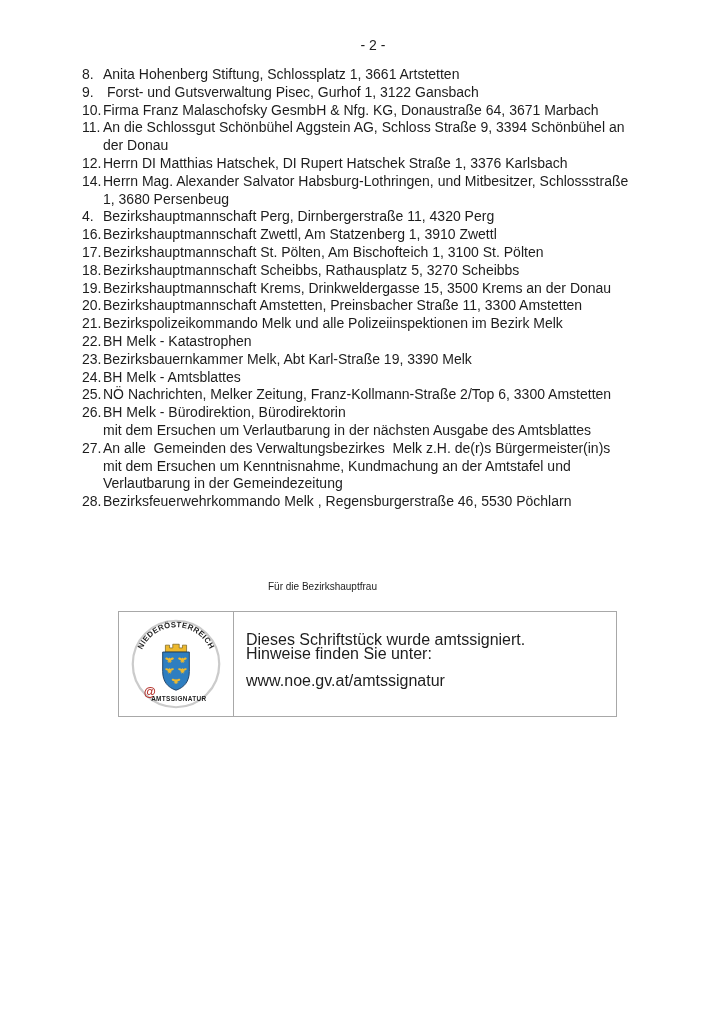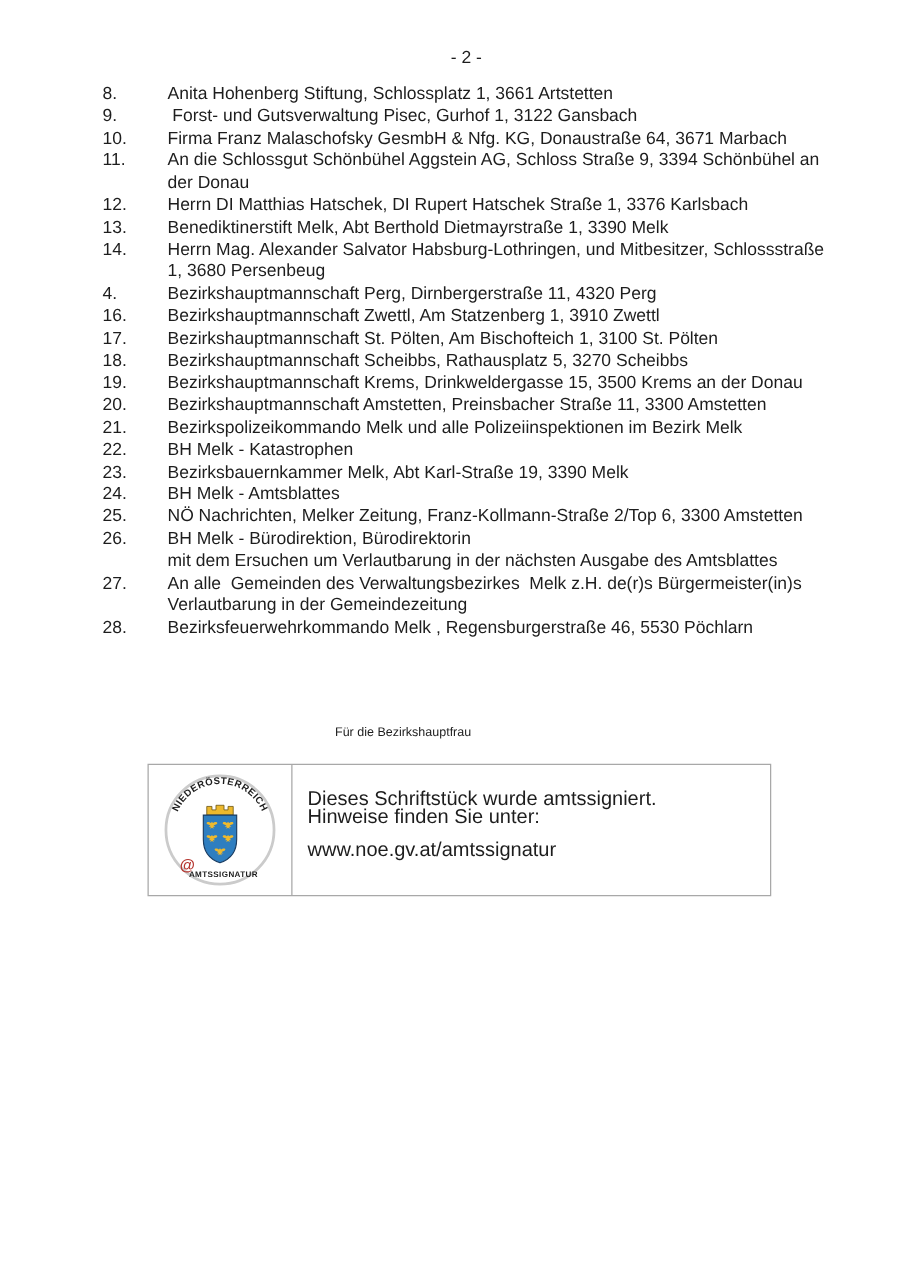--- a/index.html
+++ b/index.html
@@ -16,21 +16,21 @@
     transform:translateX(-50%);
     font-size:14px; white-space:pre;
   }
   .recipients {
     position:absolute; left:82px; top:66px; width:590px;
     font-size:14px; line-height:17.8px;
   }
   .item { display:flex; }
   .item .num { width:21px; flex:0 0 21px; white-space:pre; }
   .item .lines { flex:1; }
-  .item .line { white-space:pre;margin-left:31px; }
+  .item .line { white-space:pre; }
   .signature {
     position:absolute; left:268px; top:578px;
     font-size:10px; line-height:18px;
   }
   .signature .sig-name { margin-top:19px; white-space:pre; }
   .amtsbox {
     position:absolute; left:118px; top:611px;
     width:497px; height:104px;
     border:1px solid #a8a8a8;
     display:flex;
@@ -81,26 +81,20 @@
           <div class="line">der Donau</div>
         </div>
       </div>
       <div class="item">
         <span class="num">12.</span>
         <div class="lines">
           <div class="line">Herrn DI Matthias Hatschek, DI Rupert Hatschek Straße 1, 3376 Karlsbach</div>
         </div>
       </div>
       <div class="item">
-        <span class="num">13.</span>
-        <div class="lines">
-          <div class="line">Benediktinerstift Melk, Abt Berthold Dietmayrstraße 1, 3390 Melk</div>
-        </div>
-      </div>
-      <div class="item">
         <span class="num">14.</span>
         <div class="lines">
           <div class="line">Herrn Mag. Alexander Salvator Habsburg-Lothringen, und Mitbesitzer, Schlossstraße</div>
           <div class="line">1, 3680 Persenbeug</div>
         </div>
       </div>
       <div class="item">
         <span class="num">4.</span>
         <div class="lines">
           <div class="line">Bezirkshauptmannschaft Perg, Dirnbergerstraße 11, 4320 Perg</div>
@@ -170,20 +164,21 @@
         <span class="num">26.</span>
         <div class="lines">
           <div class="line">BH Melk - Bürodirektion, Bürodirektorin</div>
           <div class="line">mit dem Ersuchen um Verlautbarung in der nächsten Ausgabe des Amtsblattes</div>
         </div>
       </div>
       <div class="item">
         <span class="num">27.</span>
         <div class="lines">
           <div class="line">An alle  Gemeinden des Verwaltungsbezirkes  Melk z.H. de(r)s Bürgermeister(in)s</div>
+          <div class="line">mit dem Ersuchen um Kenntnisnahme, Kundmachung an der Amtstafel und</div>
           <div class="line">Verlautbarung in der Gemeindezeitung</div>
         </div>
       </div>
       <div class="item">
         <span class="num">28.</span>
         <div class="lines">
           <div class="line">Bezirksfeuerwehrkommando Melk , Regensburgerstraße 46, 5530 Pöchlarn</div>
         </div>
       </div>
     </div>

